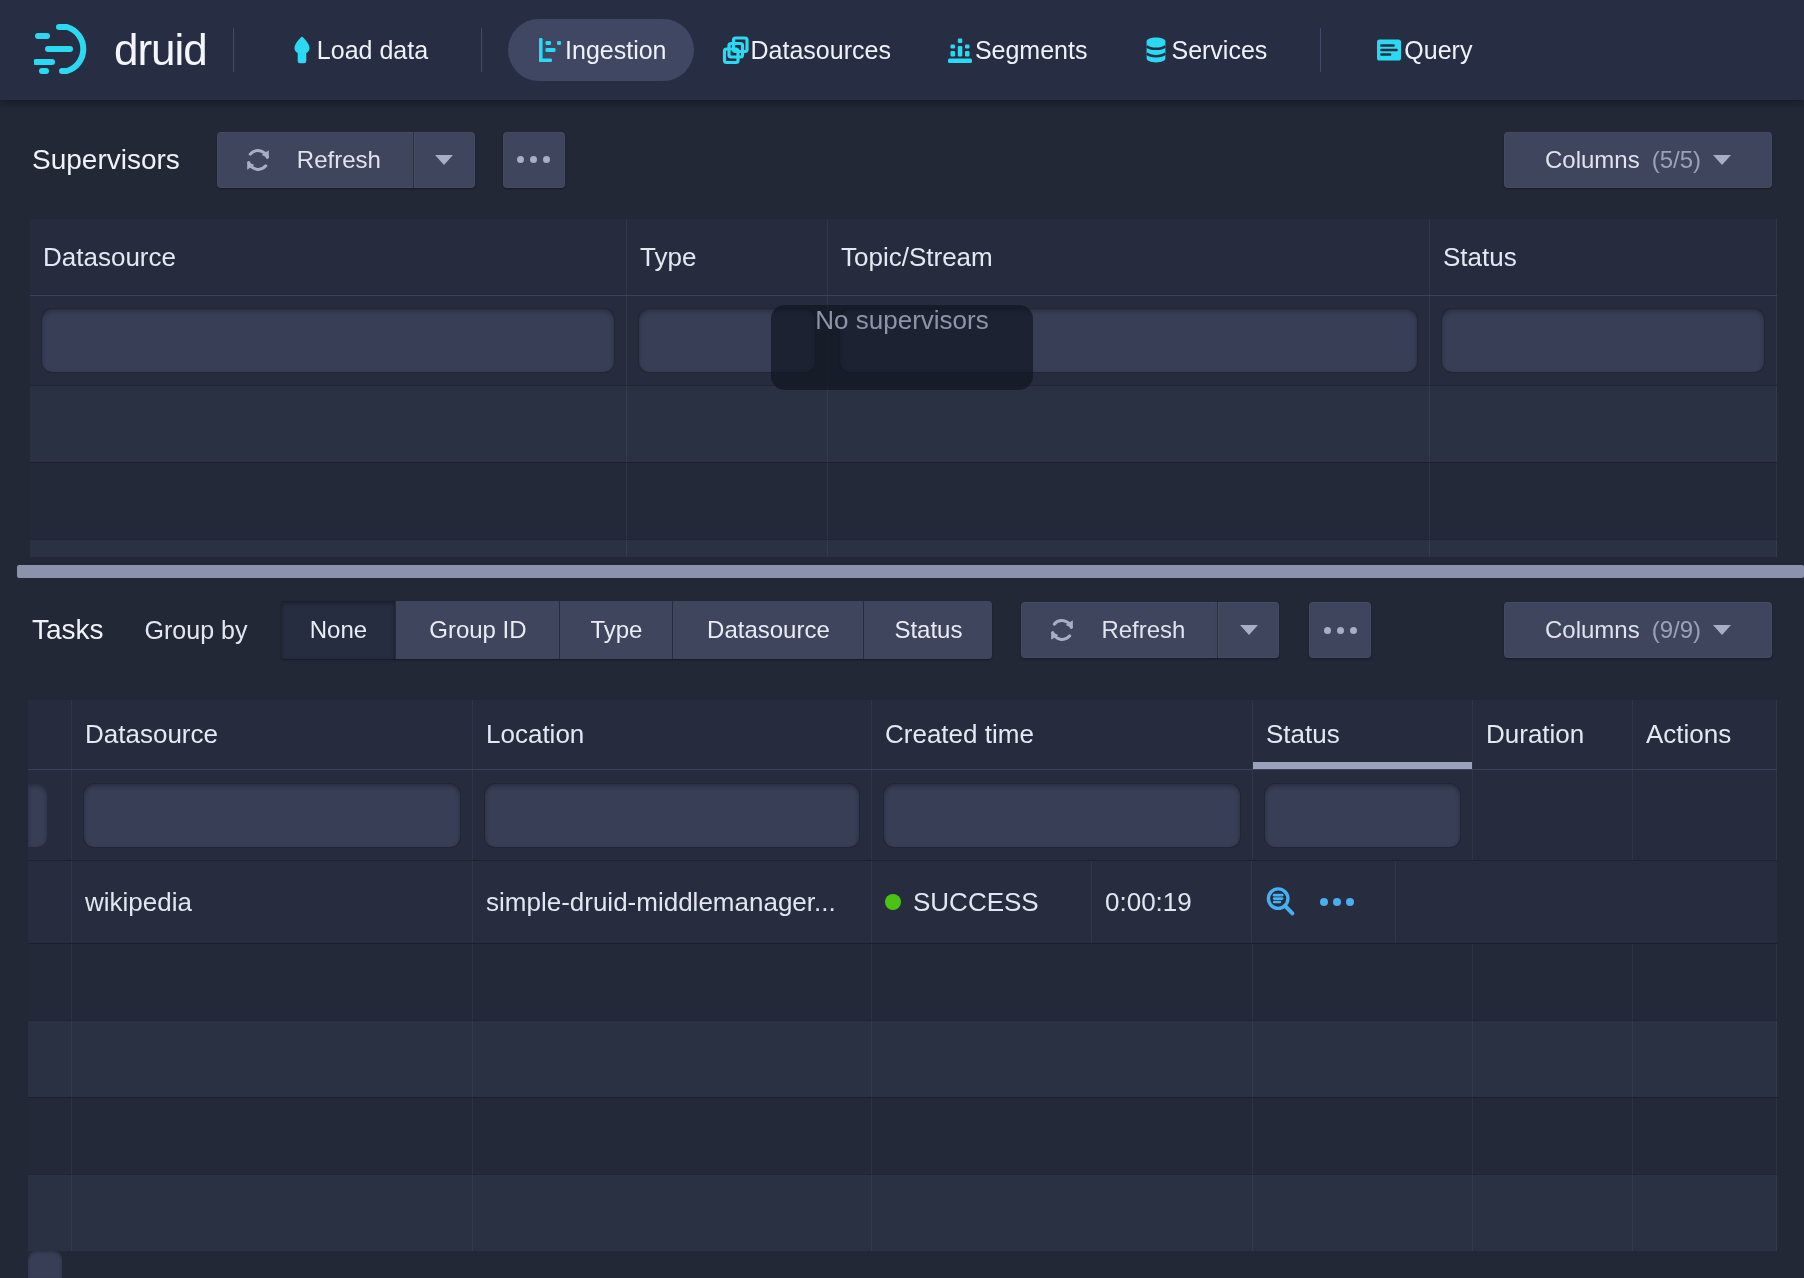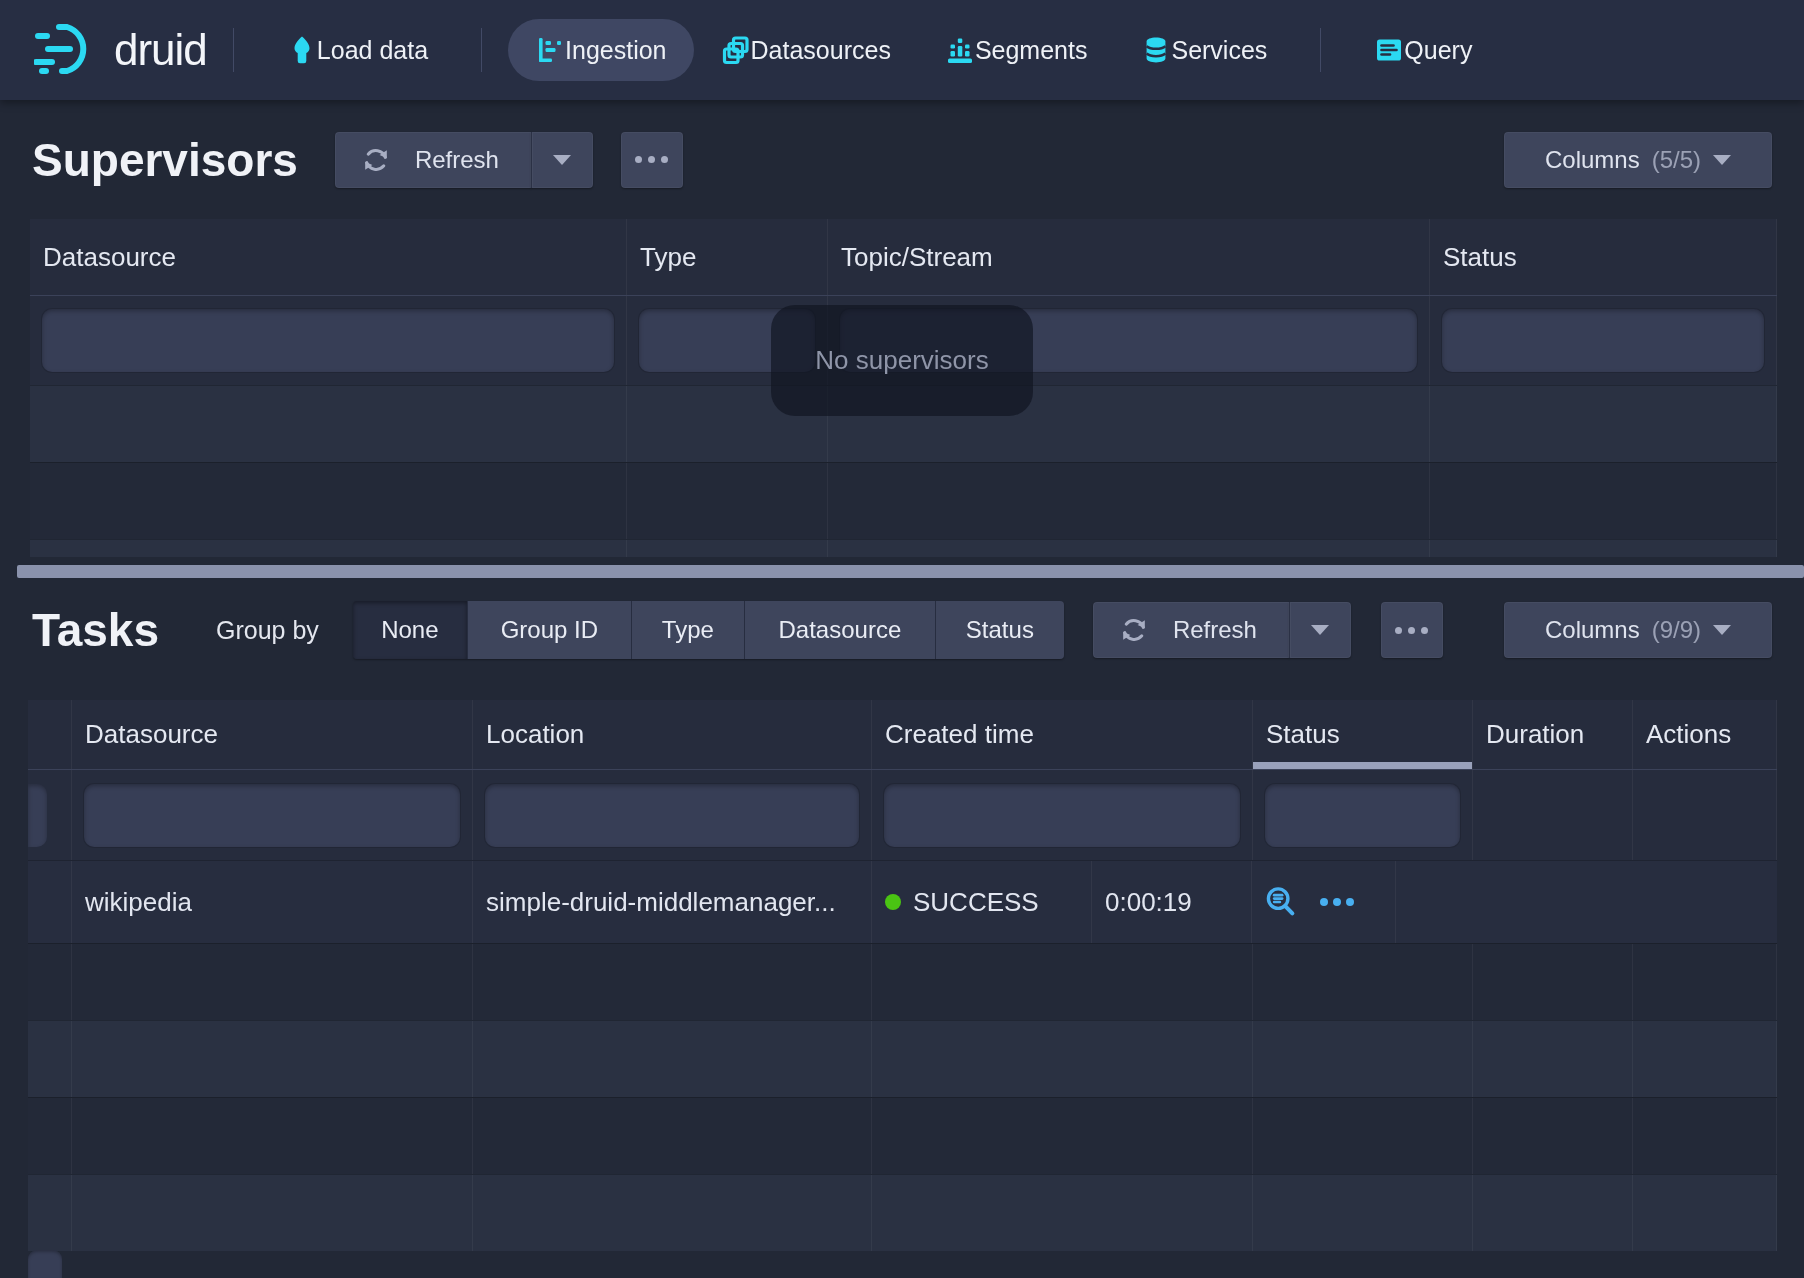--- a/index.html
+++ b/index.html
@@ -21,21 +21,21 @@
   .nav-sep{width:1px;height:44px;background:#424a66;margin:0 26px;flex:none}
   .nav-item{display:flex;align-items:center;height:62px;padding:0 27px;border-radius:31px;
     font-size:25px;color:#eef1f6;cursor:pointer;flex:none;white-space:nowrap}
   .nav-item.active{background:#3f4763}
   .nav-item svg{flex:none}
 
   
   .strip{position:absolute;left:0;right:0;display:flex;align-items:center;padding:0 32px}
   .strip.sup{top:100px;height:119px}
   .strip.tasks{top:588px;height:84px}
-  .sec-title{font-size:46px;font-weight:bold;color:#f0f2f7;white-space:nowrap}
+  .sec-title{font-size:28px;font-weight:normal;color:#f0f2f7;white-space:nowrap}
   .spacer{flex:1}
 
   .btn{background:var(--btn);height:56px;border-radius:4px;display:inline-flex;align-items:center;
     font-size:24px;color:#dfe3ee;cursor:pointer;box-shadow:inset 0 0 0 1px rgba(255,255,255,.04),0 1px 2px rgba(0,0,0,.35);flex:none}
   .split{display:inline-flex;flex:none}
   .split .main{width:196px;padding-left:26px;gap:24px;border-radius:4px 0 0 4px}
   .split .caret-seg{width:62px;justify-content:center;border-radius:0 4px 4px 0;border-left:1px solid #2b3145}
   .btn.square{width:62px;justify-content:center}
   .caret{width:0;height:0;border-left:9px solid transparent;border-right:9px solid transparent;border-top:10px solid #a8aec3}
   .dots{display:inline-flex;gap:6px;align-items:center}
@@ -69,22 +69,22 @@
   .r-dark{background:var(--row-dark)}
   .r-light{background:var(--row-light)}
   .data-row{border-top:1px solid rgba(0,0,0,.22)}
 
   
   .sup-table{top:219px;left:30px;width:1747px;height:338px}
   .sup-table .tfilter{height:89px}
   .sup-table .tfilter .cell{align-items:center}
   .s0{width:597px}.s1{width:201px}.s2{width:602px}.s3{width:347px}
   .row77{height:77px}.row18{height:18px}
-  .no-data{position:absolute;left:741px;top:86px;width:262px;height:111px;border-radius:24px;
-    background:rgba(15,20,32,.66);display:flex;align-items:center;justify-content:center;
+  .no-data{position:absolute;left:741px;top:86px;width:262px;height:85px;border-radius:14px;
+    background:rgba(15,20,32,.66);display:flex;justify-content:center;
     font-size:26px;color:#8f95a8;z-index:5}
 
   .hscroll{position:absolute;top:565px;left:17px;width:1787px;height:13px;background:#8a92ac;border-radius:2px;cursor:pointer}
 
   
   .tasks-table{top:700px;left:28px;width:1749px;height:551px}
   .tasks-table .thead{height:70px}
   .tasks-table .tfilter{height:90px;align-items:center}
   .c0{width:44px}.c1{width:401px}.c2{width:399px}.c3{width:381px}.c4{width:220px}.c5{width:160px}.c6{width:144px}
   .task-row{height:83px}
@@ -271,21 +271,21 @@
   </div>
 
   <div class="no-data">
     <span>No supervisors</span>
   </div>
 </div>
 
 <div class="hscroll"></div>
 
 <div class="strip tasks">
-  <h1 class="sec-title" style="margin-right:57px">Tasks</h1>
+  <h1 class="sec-title" style="margin-right:41px">Tasks</h1>
   <span class="group-label" style="margin-right:34px">Group by</span>
 
   <div class="seg-group">
     <div class="seg active" style="width:115px">
       <span>None</span>
     </div>
     <div class="seg" style="width:164px">
       <span>Group ID</span>
     </div>
     <div class="seg" style="width:113px">

